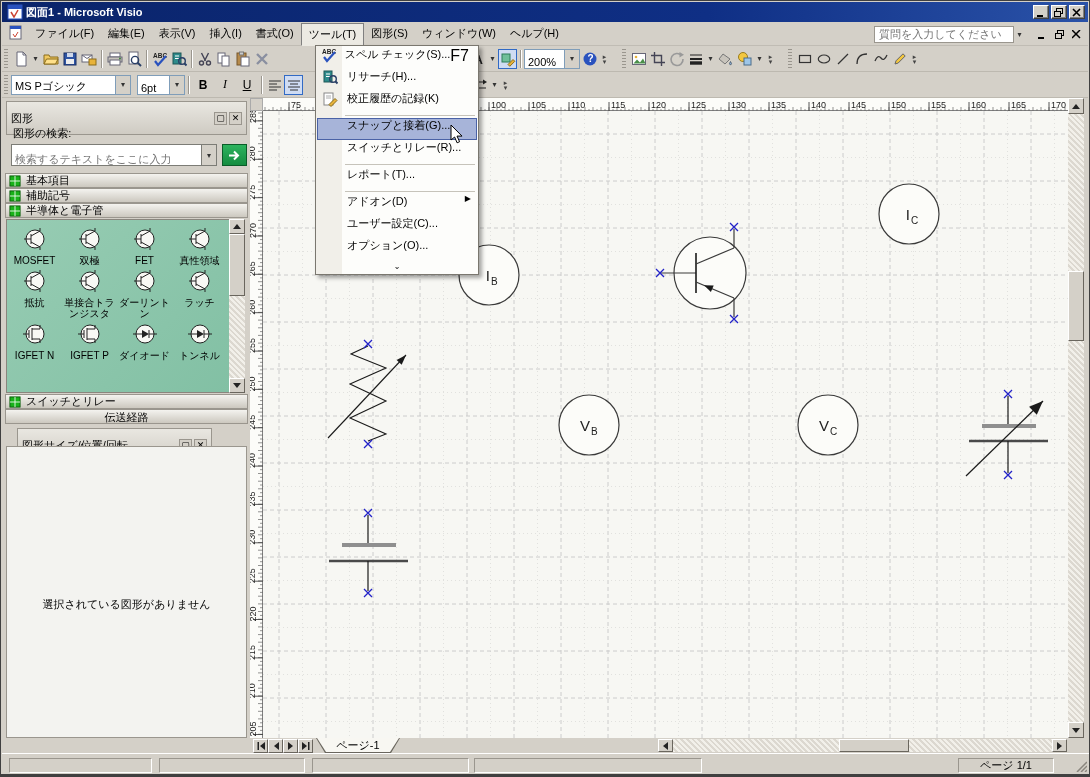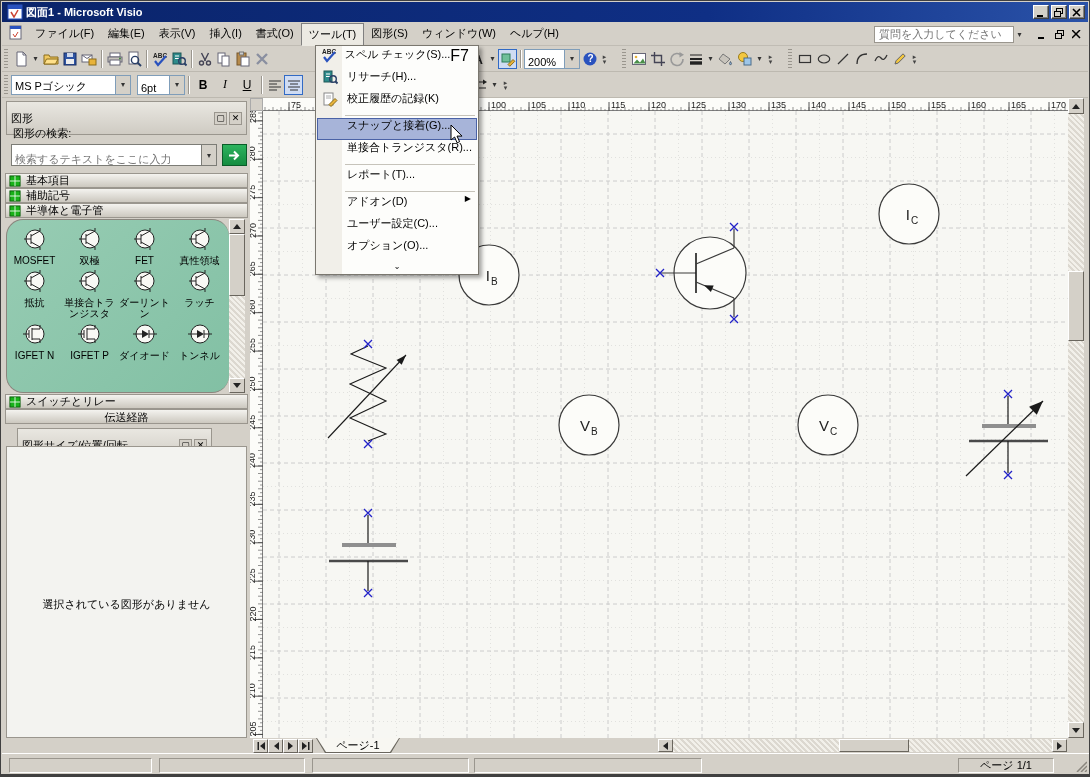--- a/index.html
+++ b/index.html
@@ -462,21 +462,21 @@
       </div>
       <div class="stencil-tab abs" style="left: 4px; top: 202px; width: 243px;">
         <svg width="12" height="12" viewBox="0 0 13 13">
           <rect x="1" y="1" width="11" height="11" fill="#19b219" stroke="#0a5a0a"></rect>
           <line x1="1" y1="6.5" x2="12" y2="6.5" stroke="#eafaea"></line>
           <line x1="6.5" y1="1" x2="6.5" y2="12" stroke="#eafaea"></line>
         </svg>
         <span>半導体と電子管</span>
       </div>
     </div>
-  <div id="stencil-area" class="abs" style="left:5px;top:218px;width:223px;height:174px;overflow:hidden;border-radius:17px;">
+  <div id="stencil-area" class="abs" style="left:5px;top:218px;width:223px;height:174px;overflow:hidden;">
     <div id="stencil-grid">
         <div class="stencil-item"><svg width="30" height="27" viewBox="0 0 30 27">
             <circle cx="15" cy="13" r="9" fill="#f8f8f4" stroke="#222"></circle>
             <line x1="11" y1="8" x2="11" y2="18" stroke="#222"></line>
             <line x1="4" y1="13" x2="11" y2="13" stroke="#222"></line>
             <line x1="11" y1="10" x2="20" y2="5" stroke="#222"></line>
             <line x1="11" y1="16" x2="20" y2="21" stroke="#222"></line>
             <line x1="20" y1="5" x2="20" y2="2" stroke="#222"></line>
             <line x1="20" y1="21" x2="20" y2="24" stroke="#222"></line>
           </svg><div>MOSFET</div></div>
@@ -1292,21 +1292,21 @@
         </span>
         <span class="tm-label">校正履歴の記録(K)</span>
       </div>
       <div class="tm-sep"></div>
       <div class="tm-row hl">
         <span class="tm-icon"></span>
         <span class="tm-label">スナップと接着(G)...</span>
       </div>
       <div class="tm-row">
         <span class="tm-icon"></span>
-        <span class="tm-label">単接合トランジスタ(R)...</span>
+        <span class="tm-label">スイッチとリレー(R)...</span>
       </div>
       <div class="tm-sep"></div>
       <div class="tm-row">
         <span class="tm-icon"></span>
         <span class="tm-label">レポート(T)...</span>
       </div>
       <div class="tm-sep"></div>
       <div class="tm-row">
         <span class="tm-icon"></span>
         <span class="tm-label">アドオン(D)</span>

